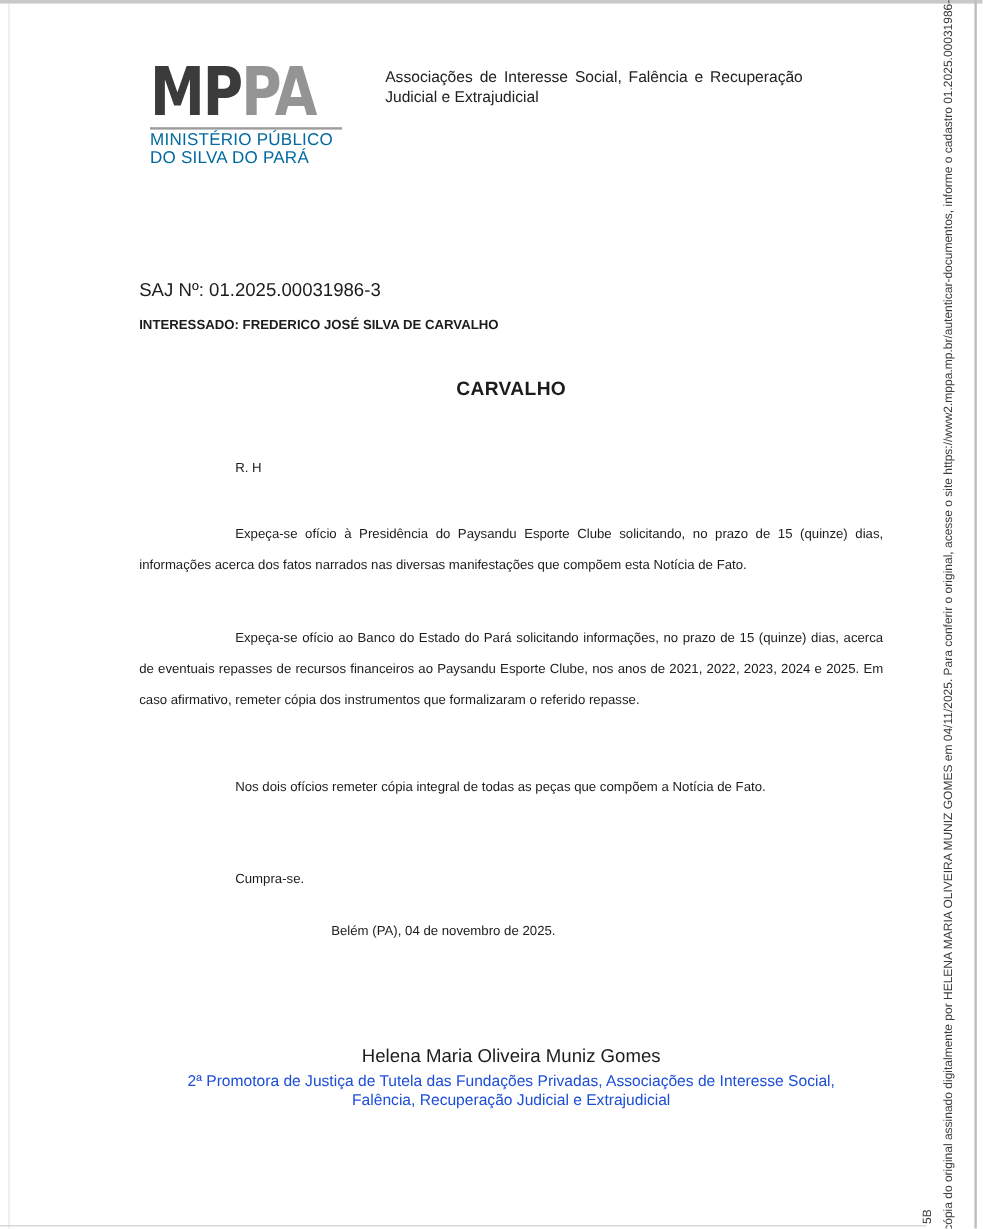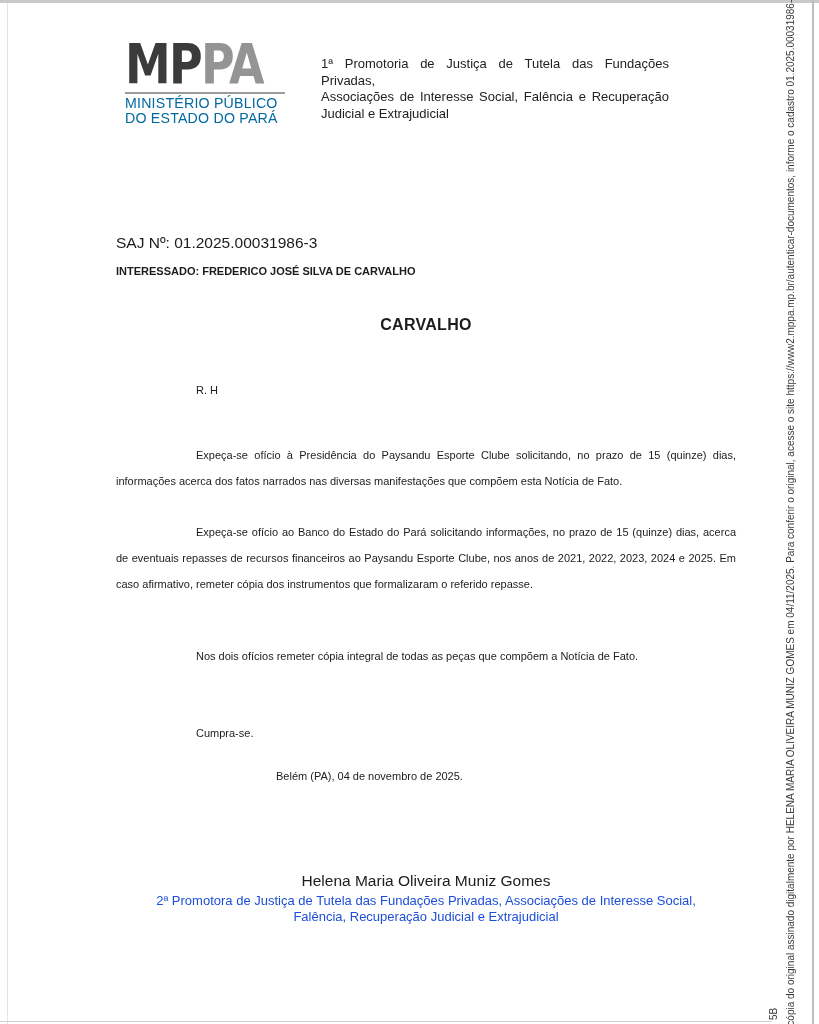--- a/index.html
+++ b/index.html
@@ -11,21 +11,21 @@
     font-family:"Liberation Sans", sans-serif;
     color:#1c1c1c;
   }
   
   .edge-top{position:absolute;left:0;top:0;width:819px;height:3px;background:#c9c9c9;}
   .edge-left{position:absolute;left:7px;top:3px;width:1px;height:1021px;background:#e4e4e4;}
   .edge-right{position:absolute;left:812px;top:0;width:2px;height:1024px;background:#bdbdbd;}
   .edge-bottom{position:absolute;left:0;top:1021px;width:772px;height:1px;background:#cfcfcf;}
 
   
-  .logo{position:absolute;left:125px;top:38px;width:164px;}
+  .logo{position:absolute;left:125px;top:52px;width:164px;}
   .logo-letters{
     font-family:"DejaVu Sans", sans-serif;
     font-weight:bold;font-size:56px;line-height:52px;
     letter-spacing:-2px;white-space:nowrap;
     transform:scaleX(0.82);transform-origin:0 0;
   }
   .lt-dark{color:#3b3b3b;} .lt-light{color:#949494;}
   .logo-divider{position:absolute;left:0;top:54px;width:160px;height:2px;background:#9c9c9c;}
   .logo-caption{
     position:absolute;left:0;width:170px;
@@ -43,21 +43,21 @@
   
   .content{position:absolute;left:116px;width:620px;}
   .saj{top:234px;font-weight:normal;font-size:15.5px;}
   .interessado{top:265px;font-weight:bold;font-size:11px;}
   .doc-title{top:316px;text-align:center;font-weight:bold;font-size:16px;letter-spacing:0.3px;}
 
   
   .body-text{font-size:11px;line-height:26px;}
   .rh{top:377px;margin:0;padding-left:80px;}
   .para{text-align:justify;text-indent:80px;}
-  .p1{top:442px;} .p2{top:519px;} .p3{top:643px;}
+  .p1{top:432px;} .p2{top:519px;} .p3{top:643px;}
   .cumpra{top:720px;padding-left:80px;}
   .dateline{top:763px;padding-left:160px;}
 
   
   .sig-block{top:872px;text-align:center;}
   .sig-name{font-weight:normal;font-size:15.5px;line-height:18px;}
   .sig-role{font-size:13px;line-height:15.5px;color:#1d4ed8;margin-top:3px;}
 
   
   .side-line{
@@ -77,25 +77,24 @@
   <div class="edge-left"></div>
   <div class="edge-right"></div>
   <div class="edge-bottom"></div>
 
   <div class="logo">
     <div class="logo-letters">
       <span class="lt-dark">M</span><span class="lt-dark">P</span><span class="lt-light">P</span><span class="lt-light">A</span>
     </div>
     <div class="logo-divider"></div>
     <div class="logo-caption logo-cap1">MINISTÉRIO PÚBLICO</div>
-    <div class="logo-caption logo-cap2">DO ESTADO DO PARÁ</div>
+    <div class="logo-caption logo-cap2">DO SILVA DO PARÁ</div>
   </div>
 
   <div class="header-block">
-    <div class="header-line just">1ª Promotoria de Justiça de Tutela das Fundações Privadas,</div>
     <div class="header-line just">Associações de Interesse Social, Falência e Recuperação</div>
     <div class="header-line">Judicial e Extrajudicial</div>
   </div>
 
   <div class="content saj" style="position:absolute">SAJ Nº: 01.2025.00031986-3</div>
   <div class="content interessado" style="position:absolute">INTERESSADO: FREDERICO JOSÉ SILVA DE CARVALHO</div>
 
   <div class="content doc-title" style="position:absolute">CARVALHO</div>
 
   <div class="content body-text rh" style="position:absolute">R. H</div>

